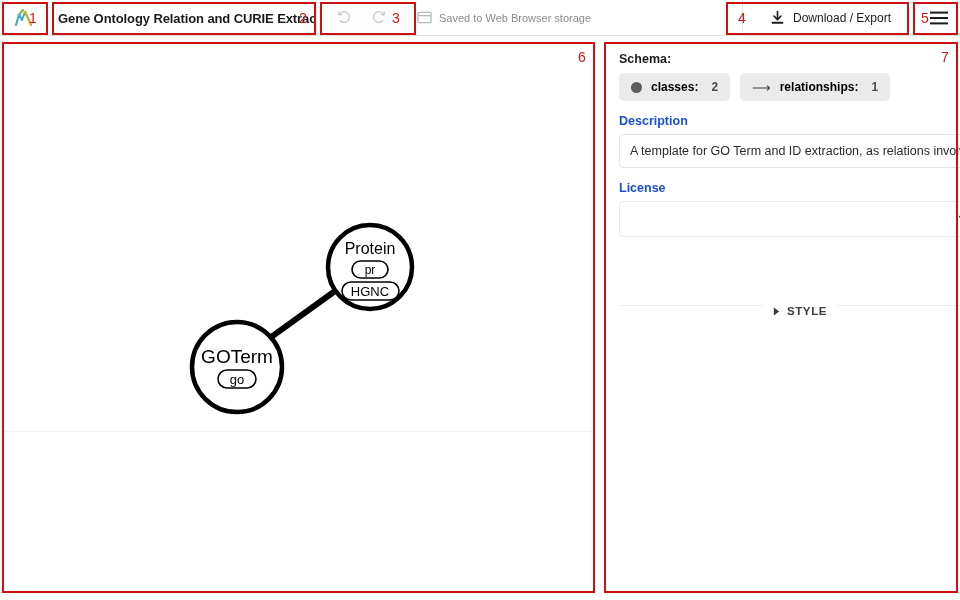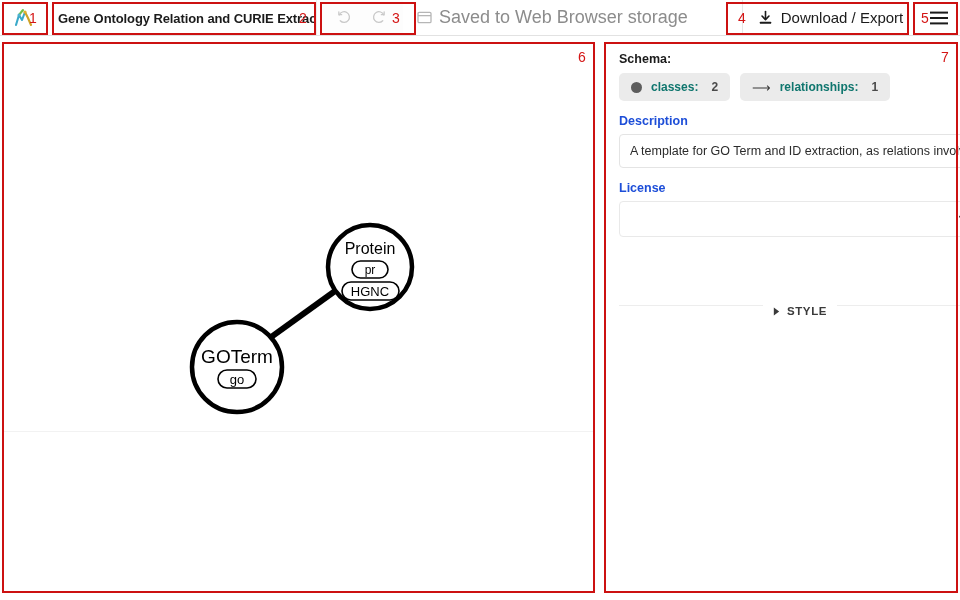--- a/index.html
+++ b/index.html
@@ -63,36 +63,36 @@
   .icon-btn svg { display: block; }
   .icon-btn.disabled { cursor: default; opacity: 1; }
 
   .saved-cell {
     display: flex; align-items: center;
     gap: 7px;
     padding-left: 14px;
     flex: 1;
   }
   .saved-text {
-    font-size: 18px;
+    font-size: 11px;
     color: #8c8c8c;
     white-space: nowrap;
   }
   .win-icon { width: 15px; height: 13px; display:block; }
 
   .export-cell {
     display: flex; align-items: center;
     justify-content: center;
     gap: 8px;
     width: 176px;
     border-left: 1px solid #e6e6e6;
     cursor: pointer;
   }
   .export-text {
-    font-size: 15px;
+    font-size: 12px;
     color: #1b1b1b;
     white-space: nowrap;
   }
   .dl-icon { width: 15px; height: 16px; display:block; }
 
   .menu-cell {
     display: flex; align-items: center; justify-content: center;
     width: 42px;
     cursor: pointer;
   }
@@ -135,21 +135,21 @@
   .badge-dot {
     width: 11px; height: 11px;
     border-radius: 50%;
     background: #5d5d5d;
     display:block;
   }
   .badge-arrow {
     font-size: 13px; color: #3b3b3b; line-height: 1;
     display:block;
   }
-  .badge-label { font-size: 12px; color: #0f766e; font-weight: bold; }
+  .badge-label { font-size: 12px; color: #000000; font-weight: bold; }
   .badge-count { font-size: 12px; color: #4a4a4a; font-weight: bold; margin-left: 4px;}
 
   .addclass-row {
     display: flex; justify-content: flex-end;
     margin-top: 13px;
   }
   .add-class-btn {
     display: flex; align-items: center; gap: 8px;
     background: #2285d0;
     color: #ffffff;

